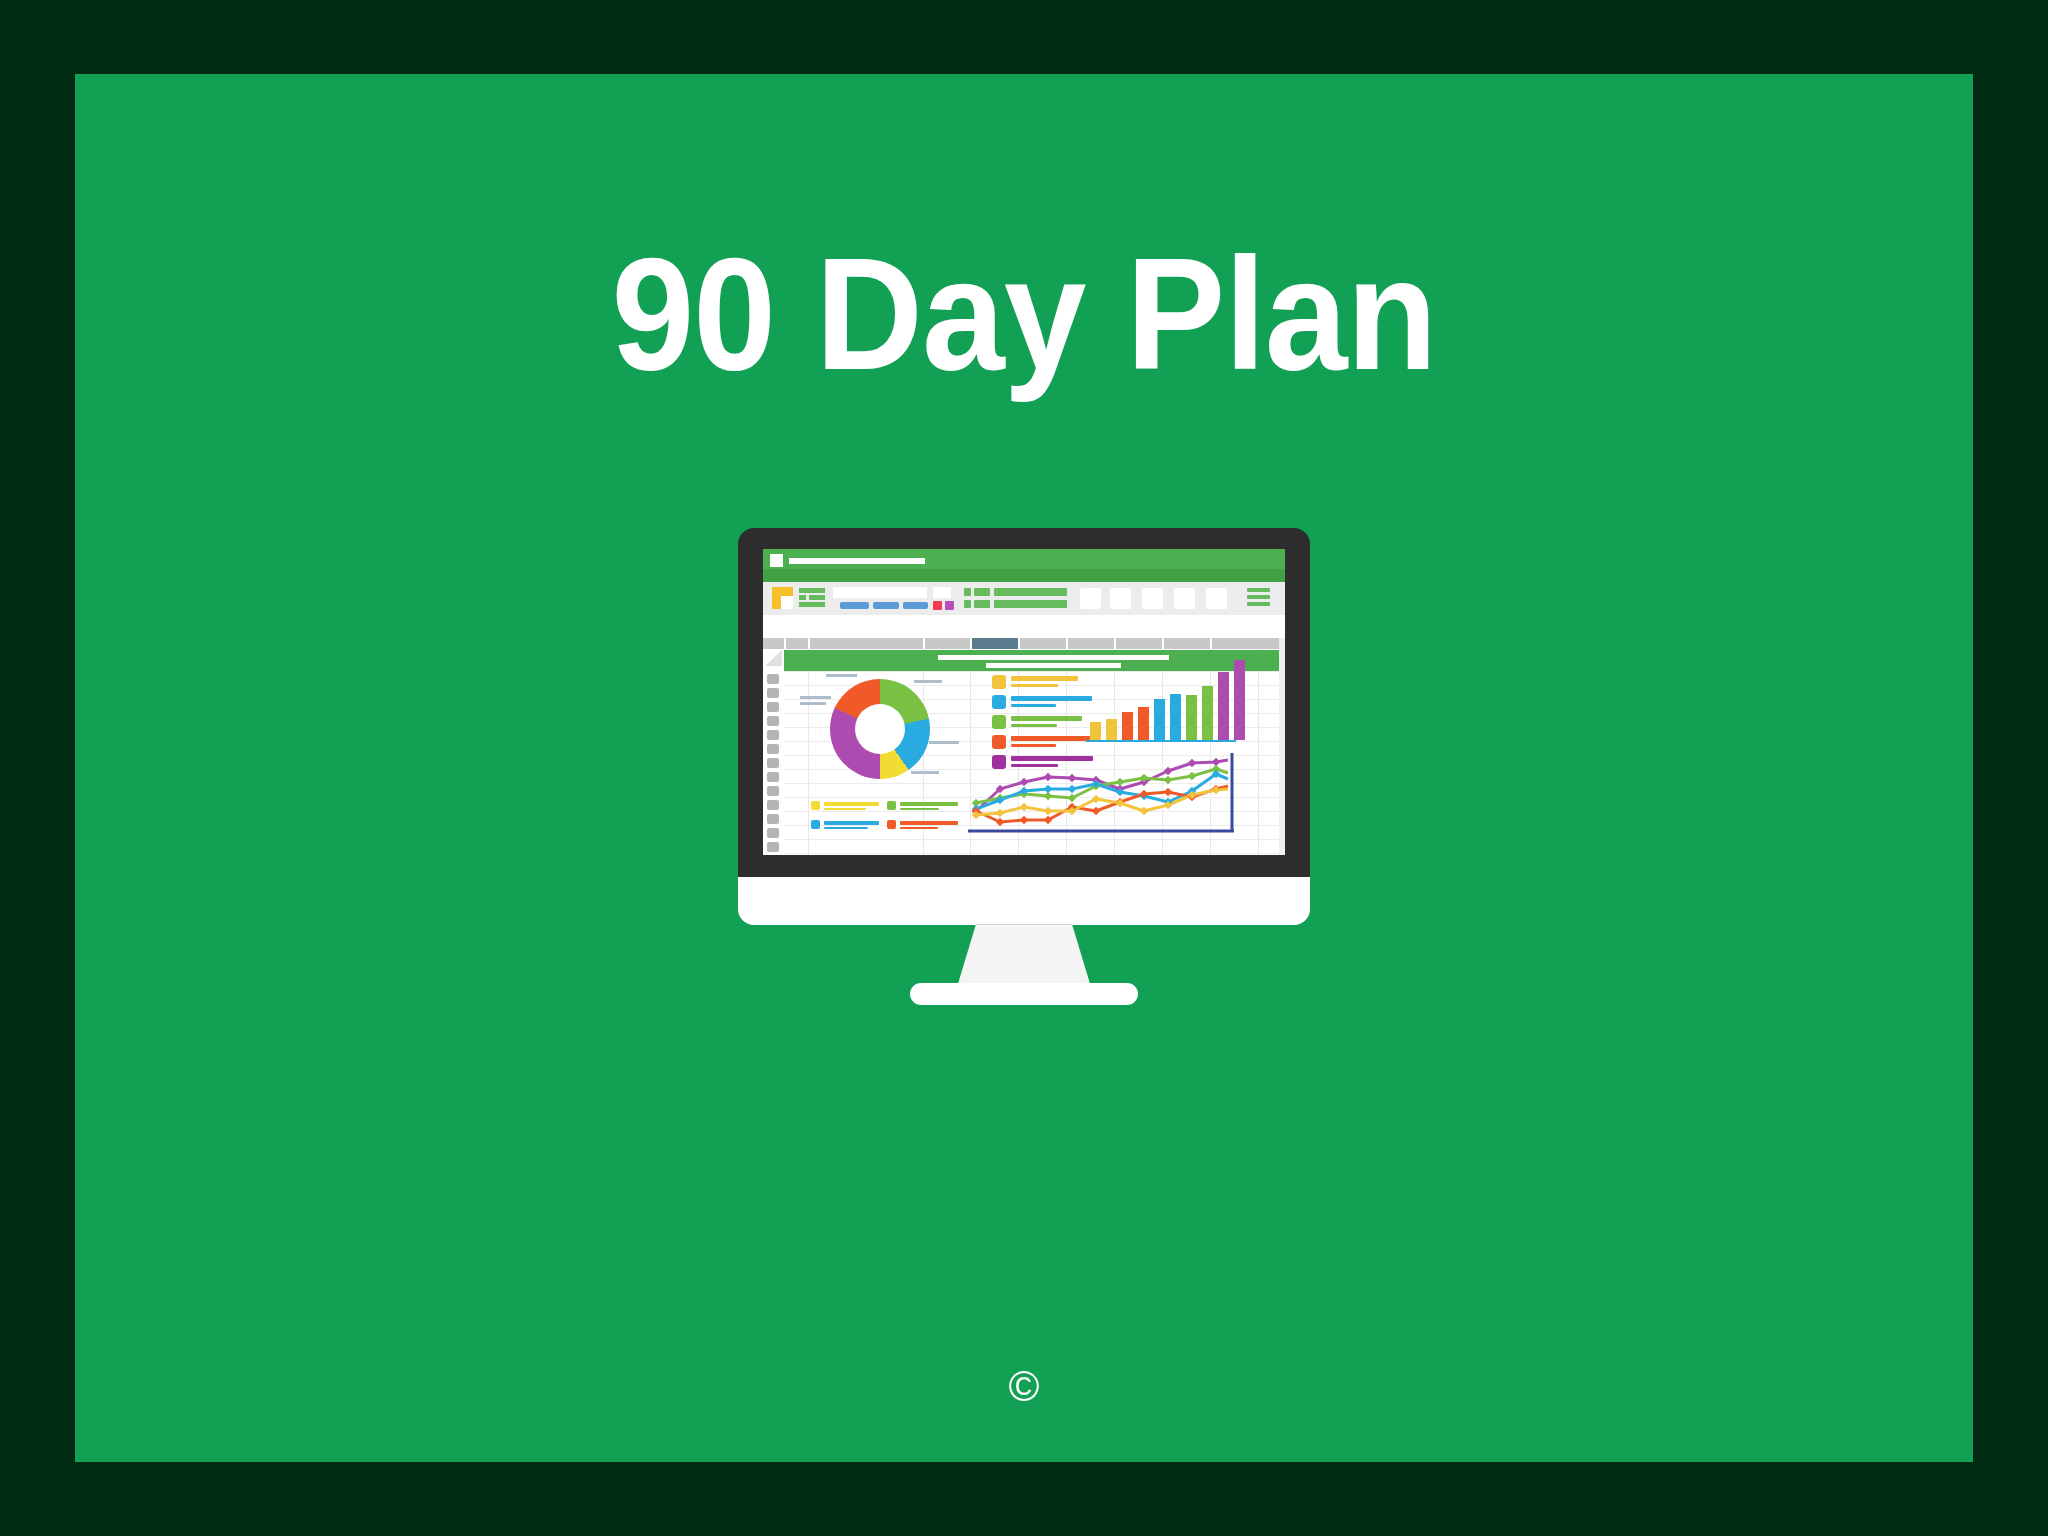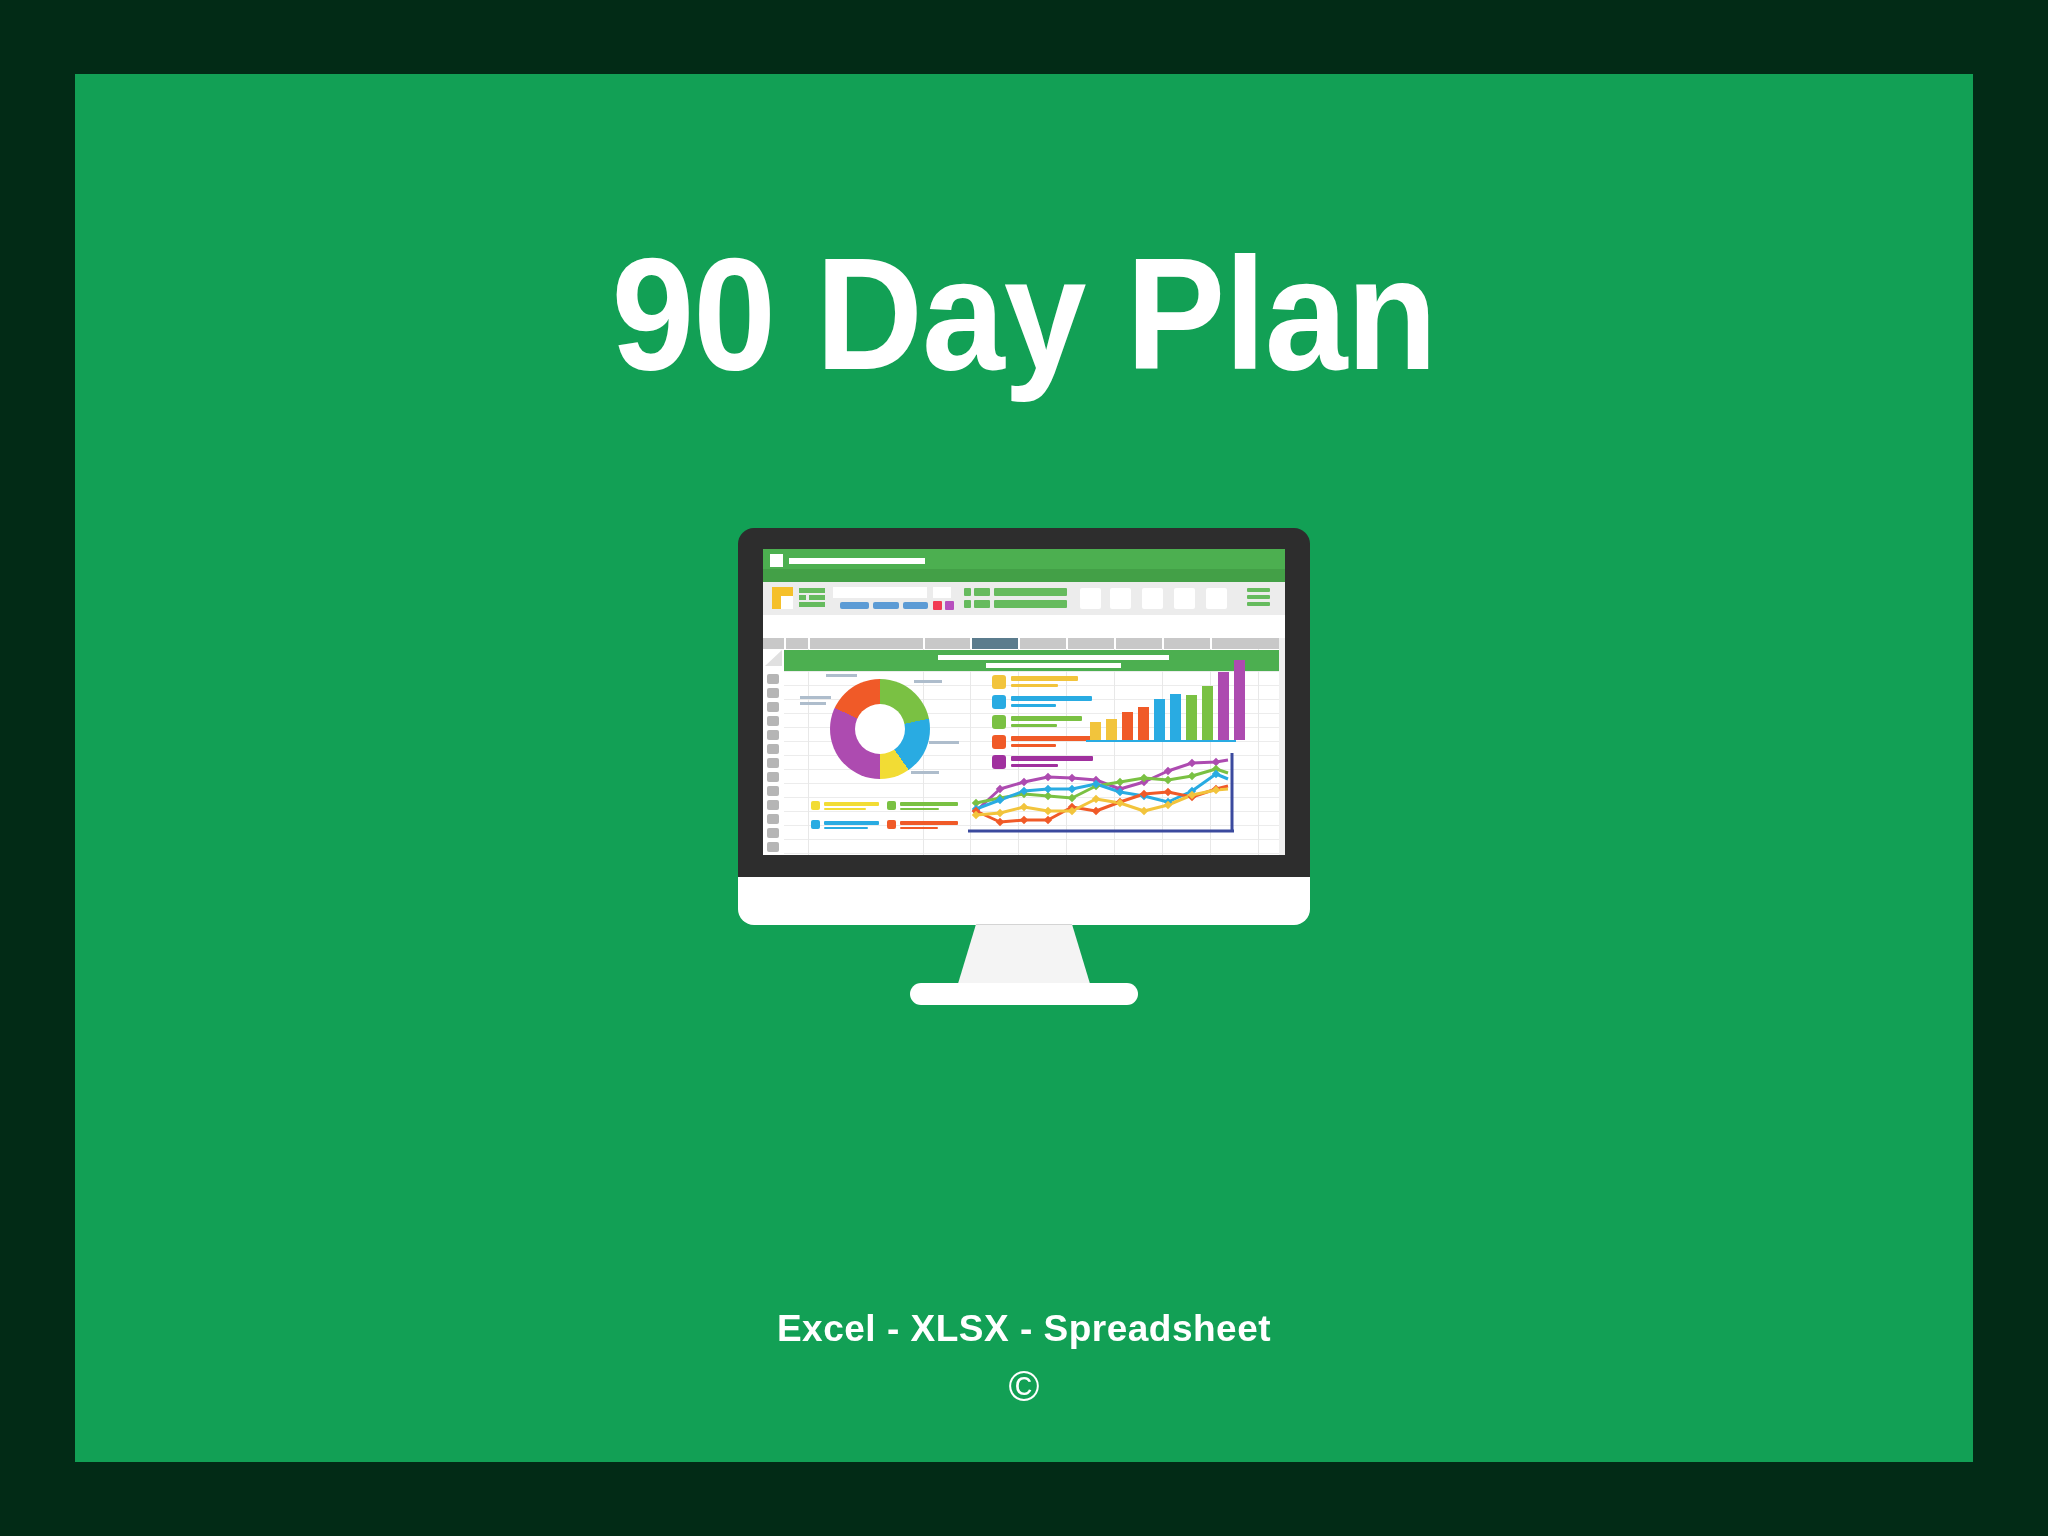--- a/index.html
+++ b/index.html
@@ -597,17 +597,16 @@
         <div class="scroll-strip"></div>
 
       </div>
 
       <div class="mon-chin"></div>
       <div class="mon-neck-top"></div>
       <div class="mon-neck"></div>
       <div class="mon-base"></div>
     </div>
 
-    <div id="caption">Excel - XLSX - Spreadsheet</div>
     <div id="copyright">©</div>
 
   </div>
 </div>
 
 </body></html>

